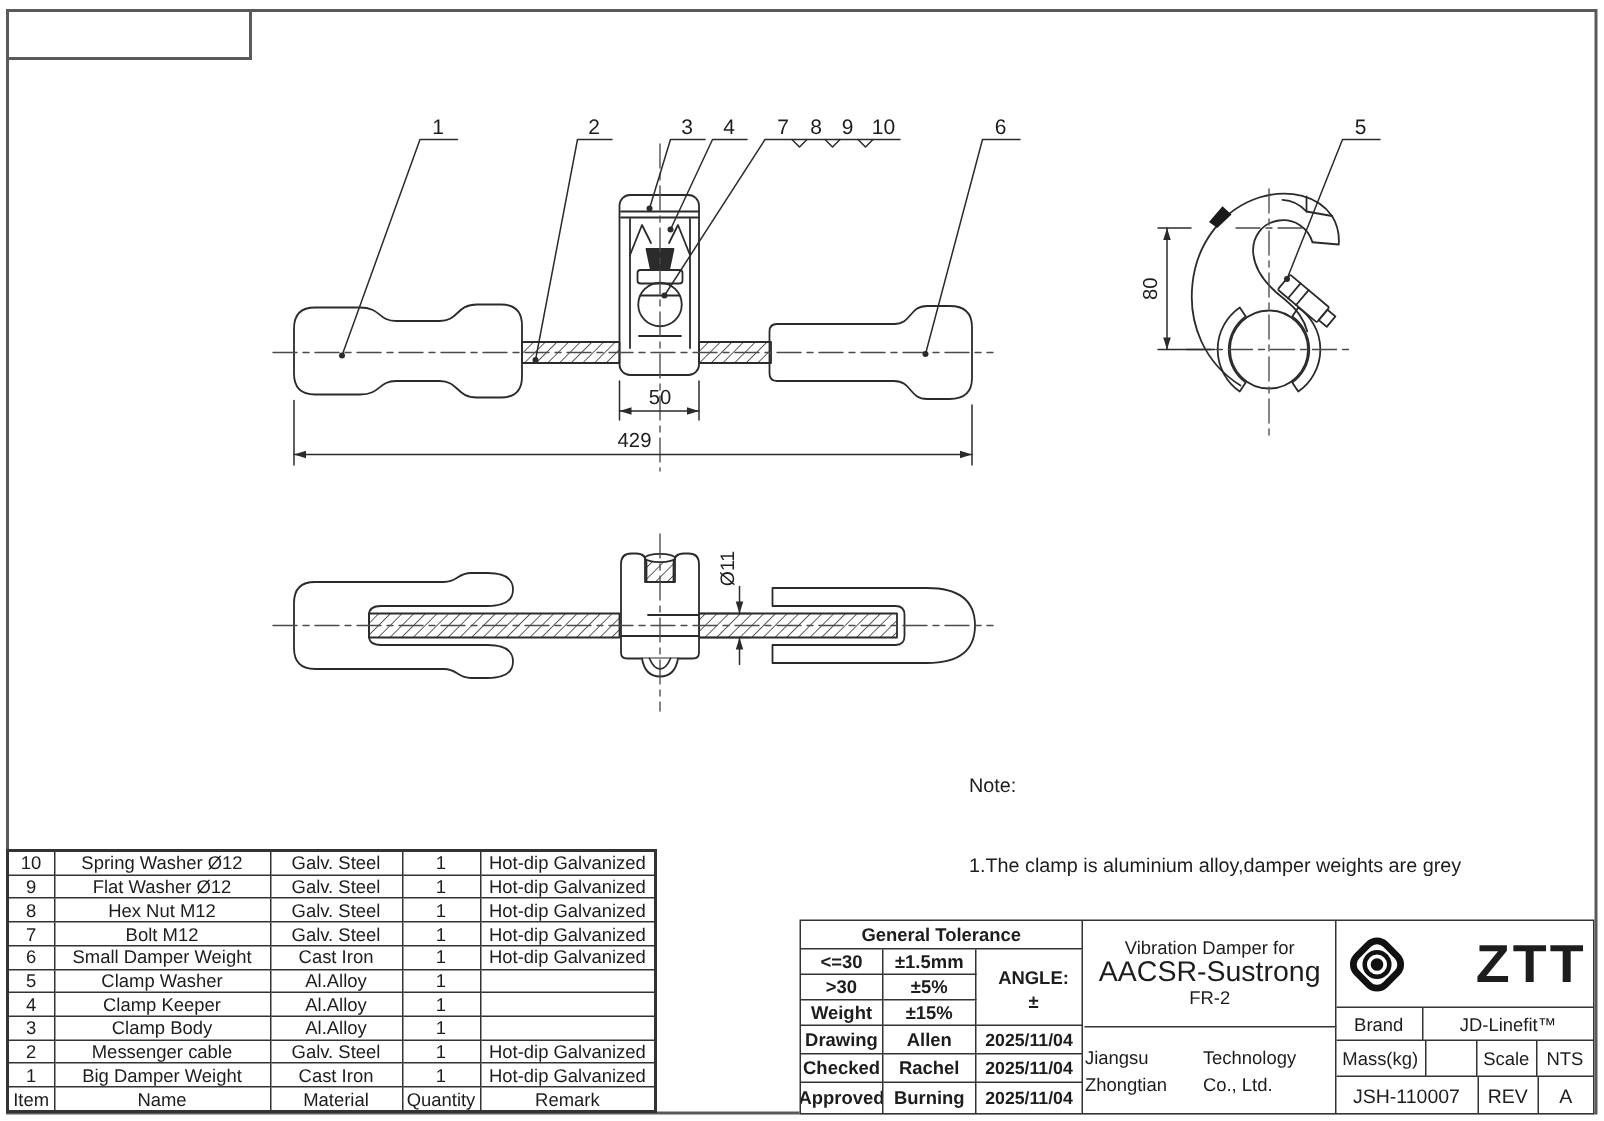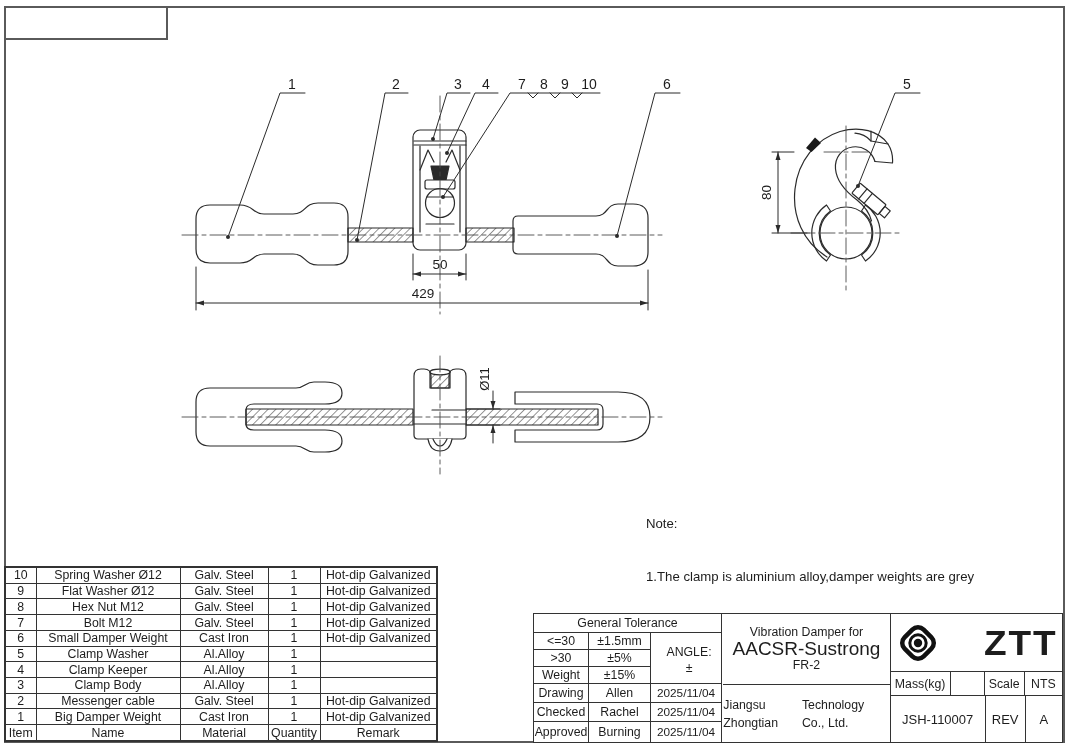--- a/index.html
+++ b/index.html
@@ -18,21 +18,21 @@
   table.parts td{border:1px solid #333;font-size:12.3px;text-align:center;padding:0 2px;
                  overflow:hidden;white-space:nowrap;height:14px;}
 
   
   .tb{position:absolute;left:533px;top:613px;width:530px;height:130px;display:flex;
       border:1.5px solid #333;box-sizing:border-box;background:#fff;}
   .tb .cell{box-sizing:border-box;border-right:1px solid #333;border-bottom:1px solid #333;
             display:flex;align-items:center;justify-content:center;font-size:12.3px;overflow:hidden;}
   .tb .col{display:flex;flex-direction:column;box-sizing:border-box;}
   .tol{display:grid;grid-template-columns:55px 62px 71px;grid-template-rows:19px 17px 17px 17px 19px 19px 1fr;
-       width:190px;height:100%;box-sizing:border-box;}
+       width:190px;height:100%;box-sizing:border-box;font-weight:bold;}
   .tol .span3{grid-column:1/4;}
   .angle{grid-column:3;grid-row:2/5;flex-direction:column;align-items:flex-start;justify-content:flex-start;
          padding:3px 0 0 6px;line-height:16px;text-align:center;}
   .mid{width:168px;}
   .mid .cell{width:100%;}
   .ttl{height:71px;flex-direction:column;line-height:16.5px;}
   .cmp{flex:1;font-size:14.5px;line-height:18px;}
   .rgt{width:172px;}
   .rgt .cell{border-right:none;gap:35px;}
   .logo-cell{height:58px;}
@@ -343,20 +343,24 @@
 
     <div class="col rgt">
       <div class="cell logo-cell">
         <svg width="46" height="46" viewBox="0 0 46 46" fill="none">
           <rect x="9.5" y="9.5" width="27" height="27" rx="8" stroke="#111" stroke-width="4.5" transform="rotate(45 23 23)"></rect>
           <circle cx="23" cy="23" r="8.2" stroke="#111" stroke-width="3"></circle>
           <circle cx="23" cy="23" r="4.2" fill="#111"></circle>
         </svg>
         <span class="ztt-text">ZTT</span>
       </div>
+      <div class="row" style="height:22px">
+        <div class="cell" style="width:58px">Brand</div>
+        <div class="cell" style="flex:1">JD-Linefit™</div>
+      </div>
       <div class="row" style="height:24px">
         <div class="cell" style="width:60px">Mass(kg)</div>
         <div class="cell" style="width:34px"></div>
         <div class="cell" style="width:40px">Scale</div>
         <div class="cell" style="flex:1">NTS</div>
       </div>
       <div class="row" style="flex:1">
         <div class="cell" style="width:95px;border-bottom:none;font-size:13px">JSH-110007</div>
         <div class="cell" style="width:40px;border-bottom:none;font-size:13px">REV</div>
         <div class="cell" style="flex:1;border-bottom:none;font-size:13px">A</div>

